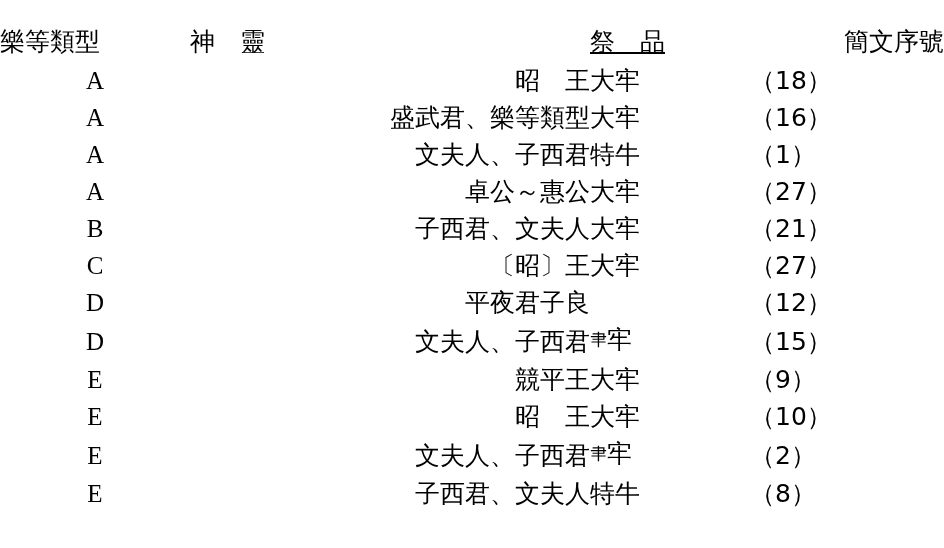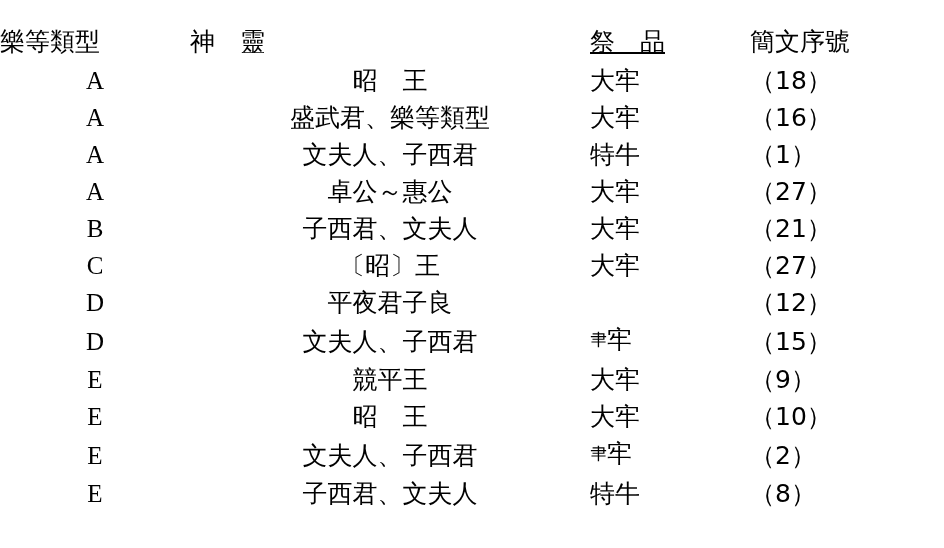--- a/index.html
+++ b/index.html
@@ -43,24 +43,24 @@
   }
   
   tr.head th {
     font-size: 25px;
     line-height: 40px;
     height: 40px;
   }
   th.h0 { text-align: left;   padding-left: 2px; }
   th.h1 { text-align: left;   padding-left: 195px; }
   th.h2 { text-align: left;   padding-left: 0px; text-decoration: underline; }
-  th.h3 { text-align: left;  padding-right: 12px; }
+  th.h3 { text-align: right;  padding-right: 12px; }
 
   td.c-type  { text-align: center; padding-right: 52px; font-size: 25px; }
-  td.c-spirit{ text-align: center;  padding-left: 195px; }
+  td.c-spirit{ text-align: right;  padding-left: 195px; }
   td.c-off   { text-align: left;  padding-left: 0px; }
   td.c-num   { text-align: left;  padding-left: 38px; }
 
   .latin {
     font-family: "Liberation Serif", "DejaVu Serif", serif;
     font-size: 25px;
   }
   .small-glyph {
     font-size: 17px;
     position: relative;

